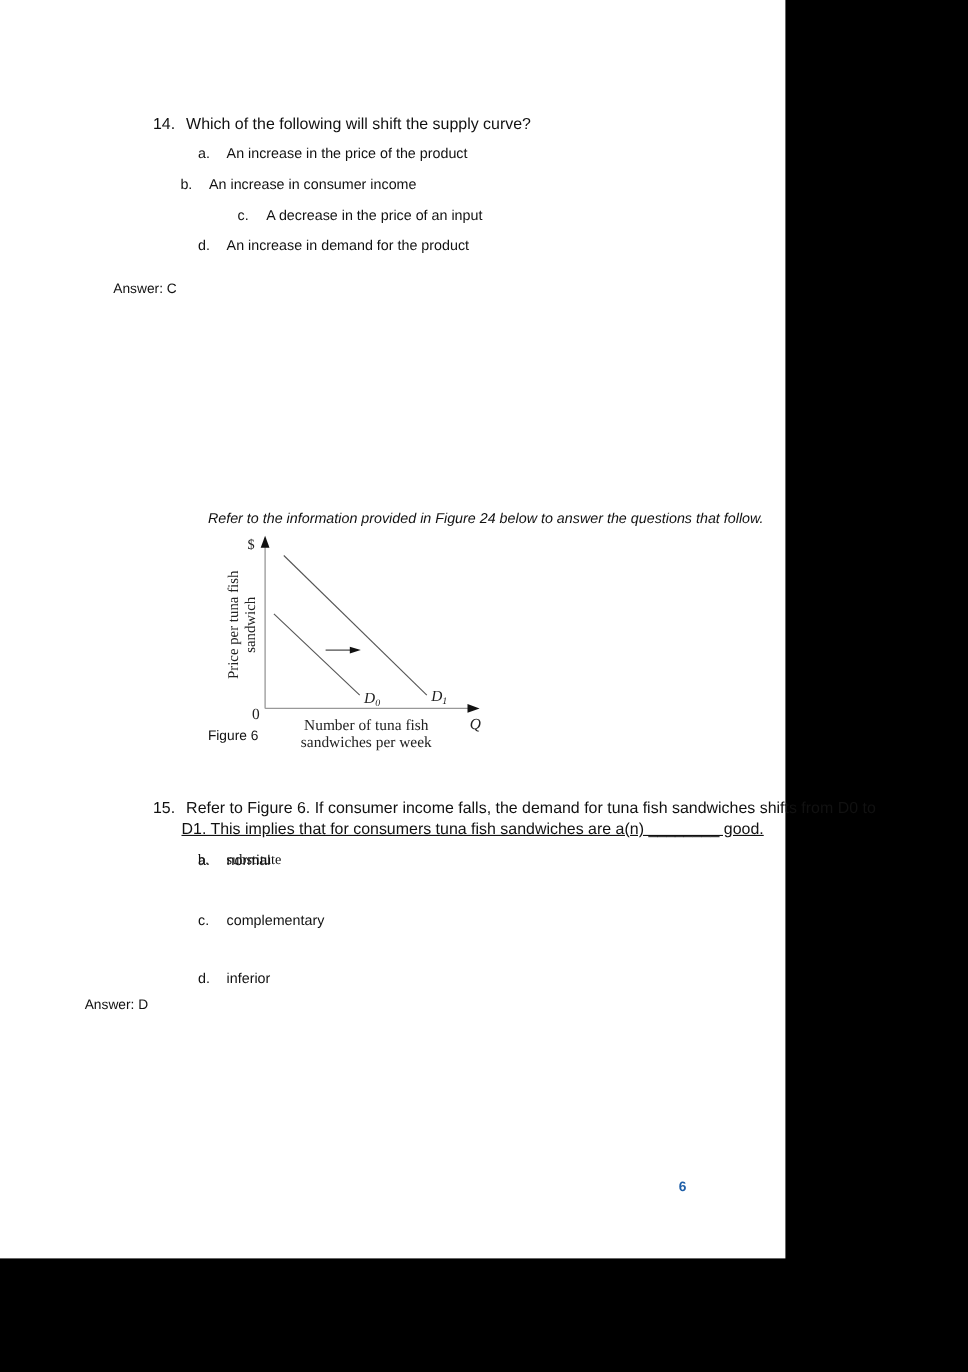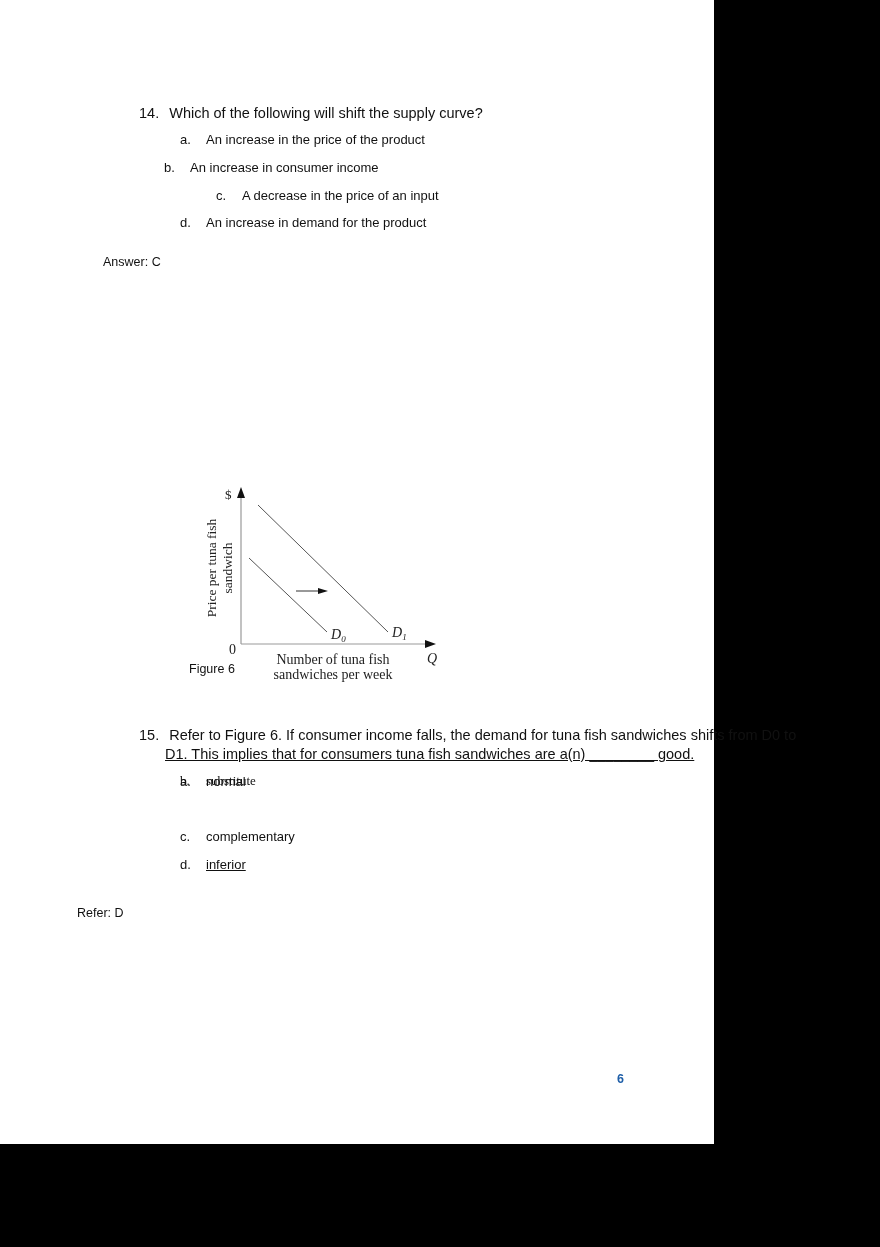--- a/index.html
+++ b/index.html
@@ -32,20 +32,21 @@
     <span class="letter">b.</span><span>An increase in consumer income</span>
   </div>
   <div class="abs opt" style="left:180px; top:188px;margin-left:36px;">
     <span class="letter">c.</span><span>A decrease in the price of an input</span>
   </div>
   <div class="abs opt" style="left:180px; top:215px;">
     <span class="letter">d.</span><span>An increase in demand for the product</span>
   </div>
   <div class="abs answer" style="left:67px; top:255px;margin-left:36px;">Answer: C</div>
 
+  <div class="abs italic" style="left:189px; top:463px;">Refer to the information provided in Figure 24 below to answer the questions that follow.</div>
 
   <svg class="abs" style="left:190px; top:480px;" width="270" height="210" viewBox="190 480 270 210">
 
     <line x1="241" y1="644" x2="241" y2="496" stroke="#999" stroke-width="1.2"></line>
     <polygon points="237,498 241,487 245,498" fill="#111"></polygon>
 
     <line x1="241" y1="644" x2="428" y2="644" stroke="#999" stroke-width="1.2"></line>
     <polygon points="425,640 436,644 425,648" fill="#111"></polygon>
 
     <line x1="249" y1="558" x2="327" y2="632" stroke="#555" stroke-width="1"></line>
@@ -81,20 +82,20 @@
 
   <div class="abs opt" style="left:180px; top:774px;">
     <span class="letter">a.</span><span>normal</span>
   </div>
   <div class="abs opt" style="left:180px; top:773px;font-family:Liberation Serif, serif;">
     <span class="letter">b.</span><span>substitute</span>
   </div>
   <div class="abs opt" style="left:180px; top:829px;">
     <span class="letter">c.</span><span>complementary</span>
   </div>
-  <div class="abs opt" style="left:180px; top:857px;text-decoration:underline;">
+  <div class="abs opt" style="left:180px; top:882px;">
     <span class="letter">d.</span><span>inferior</span>
   </div>
-  <div class="abs answer" style="left:77px; top:906px;">Refer: D</div>
+  <div class="abs answer" style="left:77px; top:906px;">Answer: D</div>
 
 
   <div class="abs pagenum" style="left:617px; top:1072px;">6</div>
 </div>
 
 </body></html>

